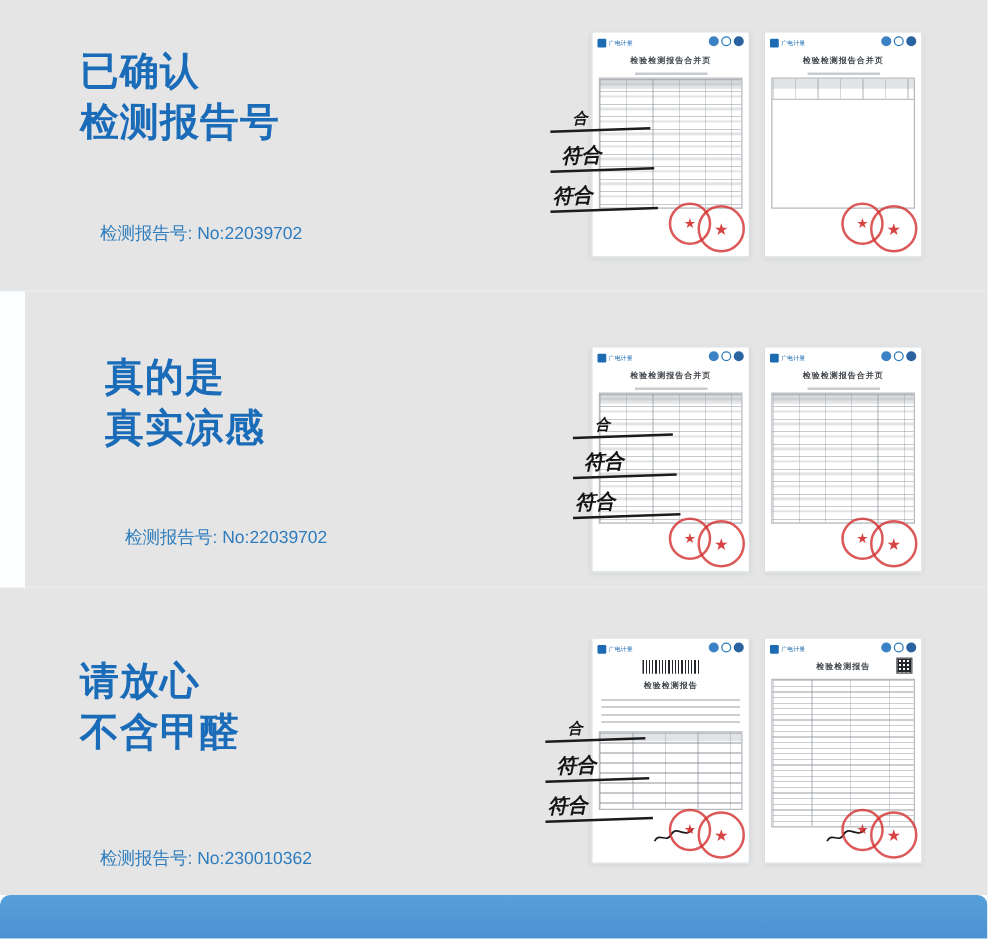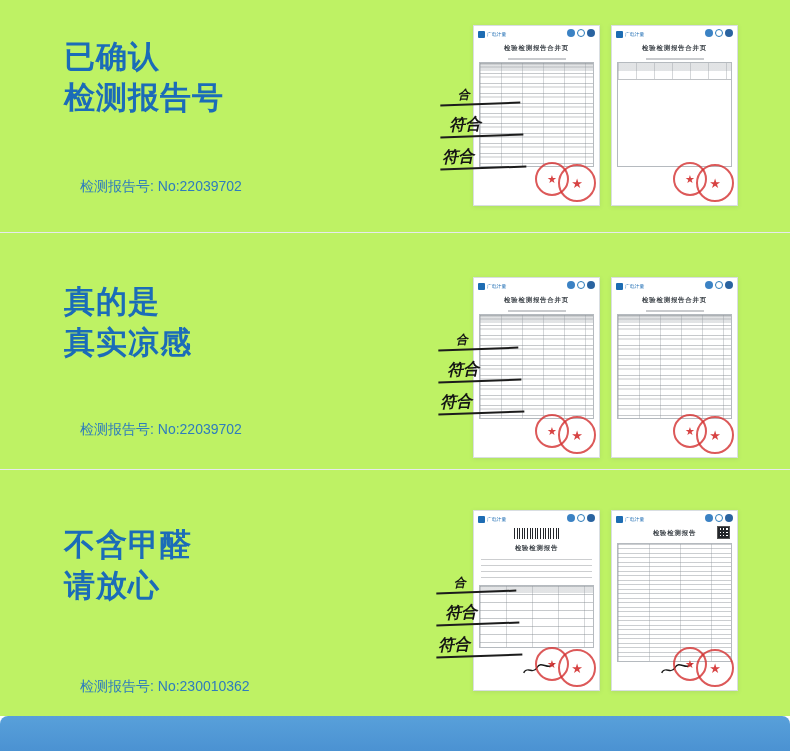--- a/index.html
+++ b/index.html
@@ -1,23 +1,23 @@
 <!DOCTYPE html>
 <html><head>
 <meta charset="utf-8">
 <style>
   html,body{margin:0;padding:0;background:#eef2f6;}
   .page{
     position:relative;width:790px;height:751px;margin:0 auto;
     background:#fcfeff;overflow:hidden;
     font-family:"Liberation Sans",sans-serif;
   }
-  .sec{position:relative;box-sizing:border-box;background:#bef264;border-bottom:1px solid #e7eaee;}
+  .sec{position:relative;box-sizing:border-box;background:#e5e5e5;border-bottom:1px solid #e7eaee;}
   .sec1{height:233px;}
-  .sec2{height:237px;}
+  .sec2{height:237px;margin-left:20px;}
   .sec3{height:246px;border-bottom:none;}
 
   .heading{
     position:absolute;left:64px;color:#1b6cb8;font-weight:bold;
     font-size:31px;line-height:41px;letter-spacing:1px;
   }
   .sec1 .heading{top:36px;}
   .sec2 .heading{top:48px;}
   .sec3 .heading{top:54px;}
 
@@ -258,22 +258,22 @@
           </div>
         <div class="stamp st2">
             <span>★</span>
           </div>
       </div>
     </div>
   </div>
 
   <div class="sec sec3">
     <div class="heading">
+      <div>请放心</div>
       <div>不含甲醛</div>
-      <div>请放心</div>
     </div>
     <div class="report">检测报告号: No:230010362</div>
 
     <div class="annots">
       <div class="annot-row r1">合</div>
       <div class="annot-row r2">符合</div>
       <div class="annot-row r3">符合</div>
     </div>
 
     <div class="docs">

